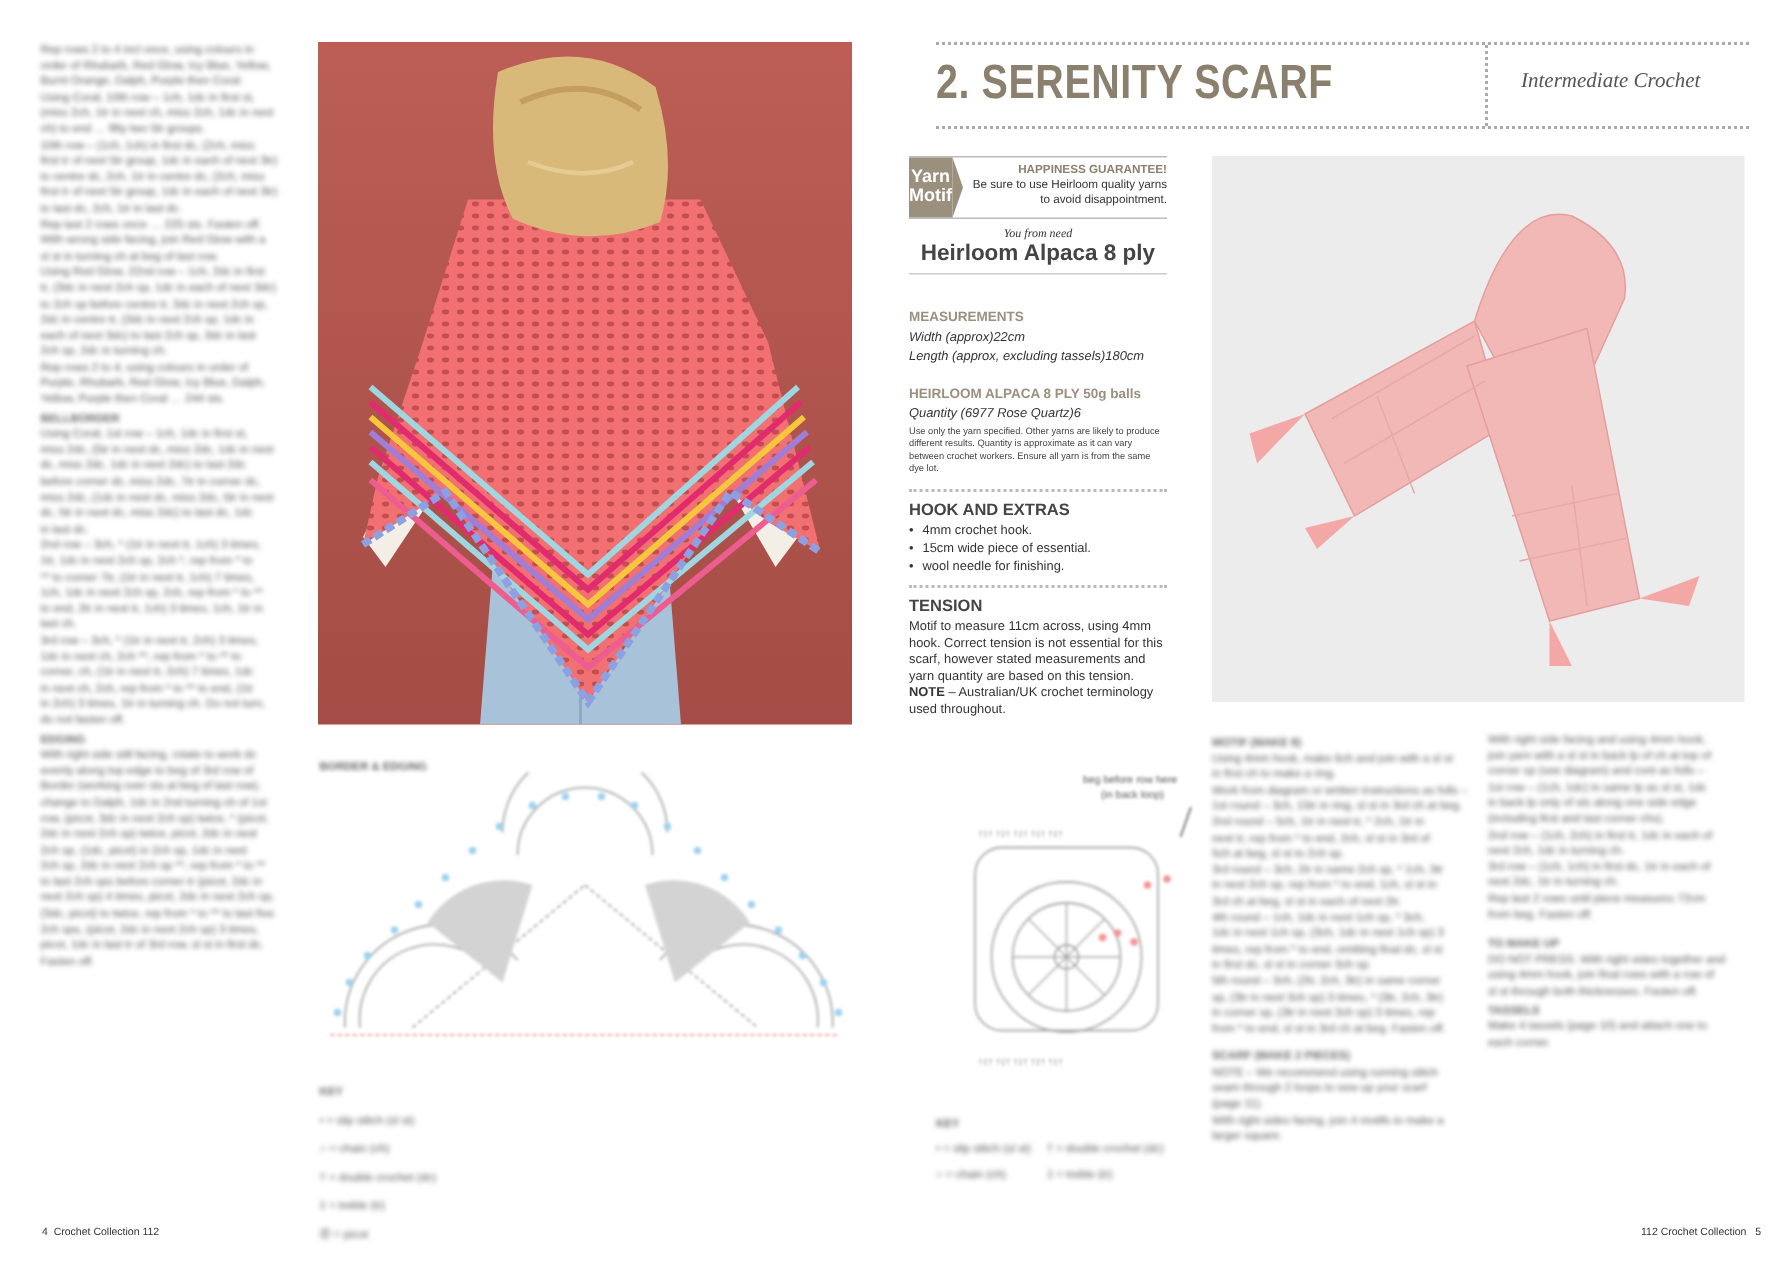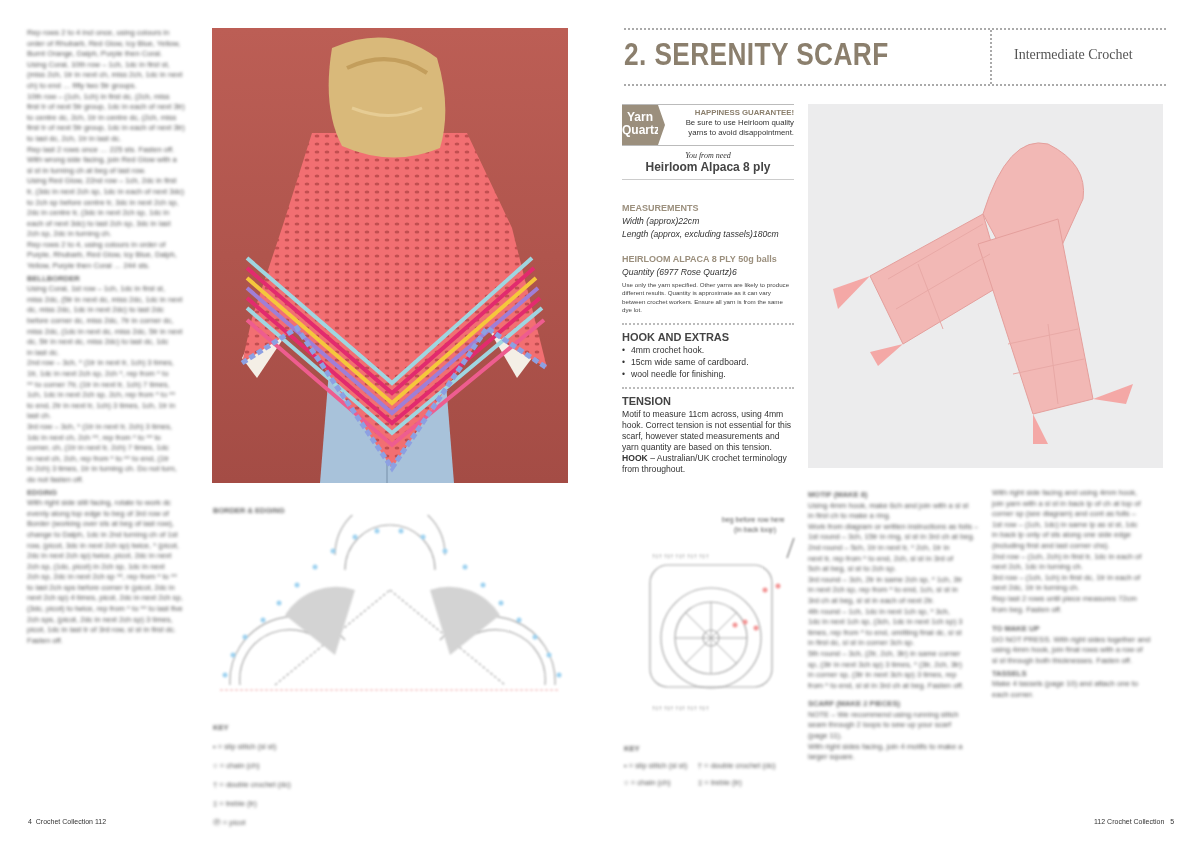--- a/index.html
+++ b/index.html
@@ -18,34 +18,34 @@
   #scarf-photo { left:808px; top:104px; width:355px; height:364px; background:#ededee; }
 
   
   .title-bar { position:absolute; left:624px; top:28px; width:542px; height:54px;
                border-top:2px dotted #aaa; border-bottom:2px dotted #aaa; }
   .title-bar .divider { position:absolute; left:366px; top:0; bottom:0; border-left:2px dotted #aaa; }
   .title-text { position:absolute; left:0; top:6px; font-family:"Liberation Sans", sans-serif;
                 font-weight:bold; font-size:32px; letter-spacing:0.5px; color:#8b7f6d; transform:scaleX(0.82);
                 transform-origin:left center; }
   .level-text { position:absolute; left:390px; top:17px; font-family:"Liberation Serif", serif;
-                font-size:14px; color:#555; }
-
-  
-  .info { position:absolute; left:622px; top:104px; width:172px; font-size:8.6px; color:#333; }
+                font-style:italic; font-size:14px; color:#555; }
+
+  
+  .info { position:absolute; left:606px; top:104px; width:172px; font-size:8.6px; color:#333; }
   .yarn-smart { display:flex; border-top:1px solid #bbb; border-bottom:1px solid #bbb; height:40px; }
   .ys-badge { position:relative; width:36px; background:#9b8f7d; color:#fff; font-weight:bold;
               font-size:12px; line-height:13px; text-align:center; padding-top:6px; }
   .ys-badge:after { content:""; position:absolute; right:-7px; top:0; border-top:20px solid transparent;
               border-bottom:20px solid transparent; border-left:7px solid #9b8f7d; }
   .ys-text { padding:3px 0 0 13px; font-size:7.8px; line-height:10px;text-align:right; }
   .ys-text .g { color:#8b7f6d; font-weight:bold; display:block; }
   .need { text-align:center; margin-top:5px; border-bottom:1px solid #ccc; padding-bottom:5px; }
   .need .sm { font-family:"Liberation Serif", serif; font-style:italic; font-size:8px; display:block; }
-  .need .yarn { font-weight:bold; font-size:12px; color:#444; }
+  .need .yarn { font-weight:bold; font-size:15px; color:#444; }
   .sec-h { color:#9b8f7d; font-weight:bold; font-size:9px; margin-top:23px; margin-bottom:3px; }
   .row { display:flex; justify-content:flex-start; margin:3px 0; padding-right:4px;font-style:italic; }
   .note-small { font-size:6.2px; line-height:8.4px; margin-top:4px; color:#444; }
   .dotline { border-top:2px dotted #bbb; margin:8px 0 6px; }
   .h-dark { font-weight:bold; font-size:11px; color:#444; margin-bottom:2px; }
   .bul { margin:2px 0 2px 0; }
   .bul:before { content:"•"; margin-right:6px; }
   .tension p { margin:0; line-height:11px; }
 
   
@@ -212,21 +212,21 @@
 <div class="title-bar">
   <div class="title-text">2. SERENITY SCARF</div>
   <div class="divider"></div>
   <div class="level-text">Intermediate Crochet</div>
 </div>
 
 <div class="info">
   <div class="yarn-smart">
     <div class="ys-badge">
       <span>Yarn</span><br>
-      <span>Quartz</span>
+      <span>Motif</span>
     </div>
     <div class="ys-text">
       <span class="g">HAPPINESS GUARANTEE!</span>
       <span>Be sure to use Heirloom quality yarns to avoid disappointment.</span>
     </div>
   </div>
   <div class="need">
     <span class="sm">You from need</span>
     <span class="yarn">Heirloom Alpaca 8 ply</span>
   </div>
@@ -243,28 +243,28 @@
   <div class="sec-h" style="margin-top:15px;">HEIRLOOM ALPACA 8 PLY 50g balls</div>
   <div class="row">
     <span>Quantity (6977 Rose Quartz)</span>
       <span>6</span>
   </div>
   <div class="note-small">Use only the yarn specified. Other yarns are likely to produce different results. Quantity is approximate as it can vary between crochet workers. Ensure all yarn is from the same dye lot.</div>
 
   <div class="dotline"></div>
   <div class="h-dark">HOOK AND EXTRAS</div>
   <div class="bul">4mm crochet hook.</div>
-  <div class="bul">15cm wide same of cardboard.</div>
+  <div class="bul">15cm wide piece of essential.</div>
   <div class="bul">wool needle for finishing.</div>
 
   <div class="dotline"></div>
   <div class="tension">
     <div class="h-dark">TENSION</div>
     <p>Motif to measure 11cm across, using 4mm hook. Correct tension is not essential for this scarf, however stated measurements and yarn quantity are based on this tension.</p>
-    <p><b>HOOK</b><span> – Australian/UK crochet terminology from throughout.</span></p>
+    <p><b>NOTE</b><span> – Australian/UK crochet terminology used throughout.</span></p>
   </div>
 </div>
 
 <div class="photo" id="scarf-photo">
   <svg width="355" height="364" viewBox="0 0 355 364">
     <rect width="355" height="364" fill="#ececed"></rect>
     <g fill="#f2b8b5" stroke="#e49f9c" stroke-width="1">
 
       <path d="M62 172 L175 110 L195 180 L95 240 Z"></path>
 

